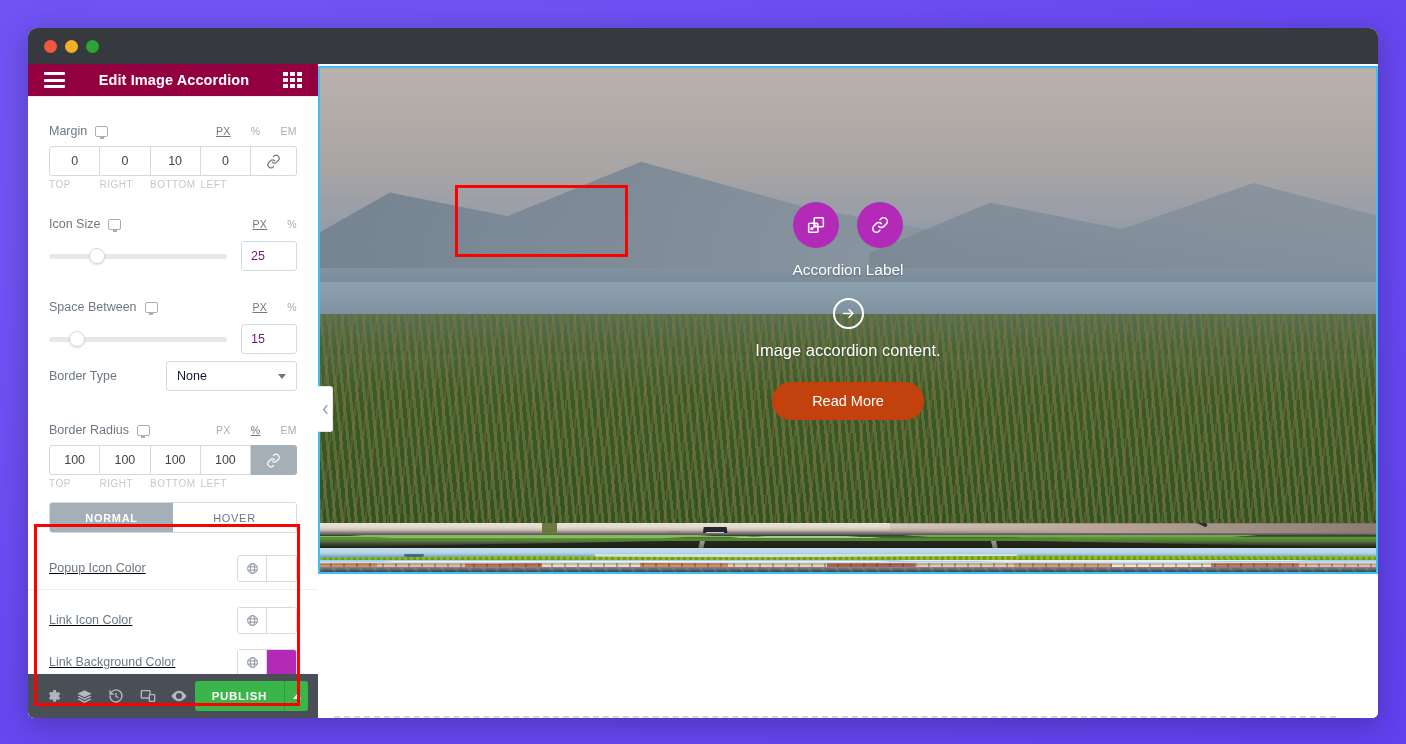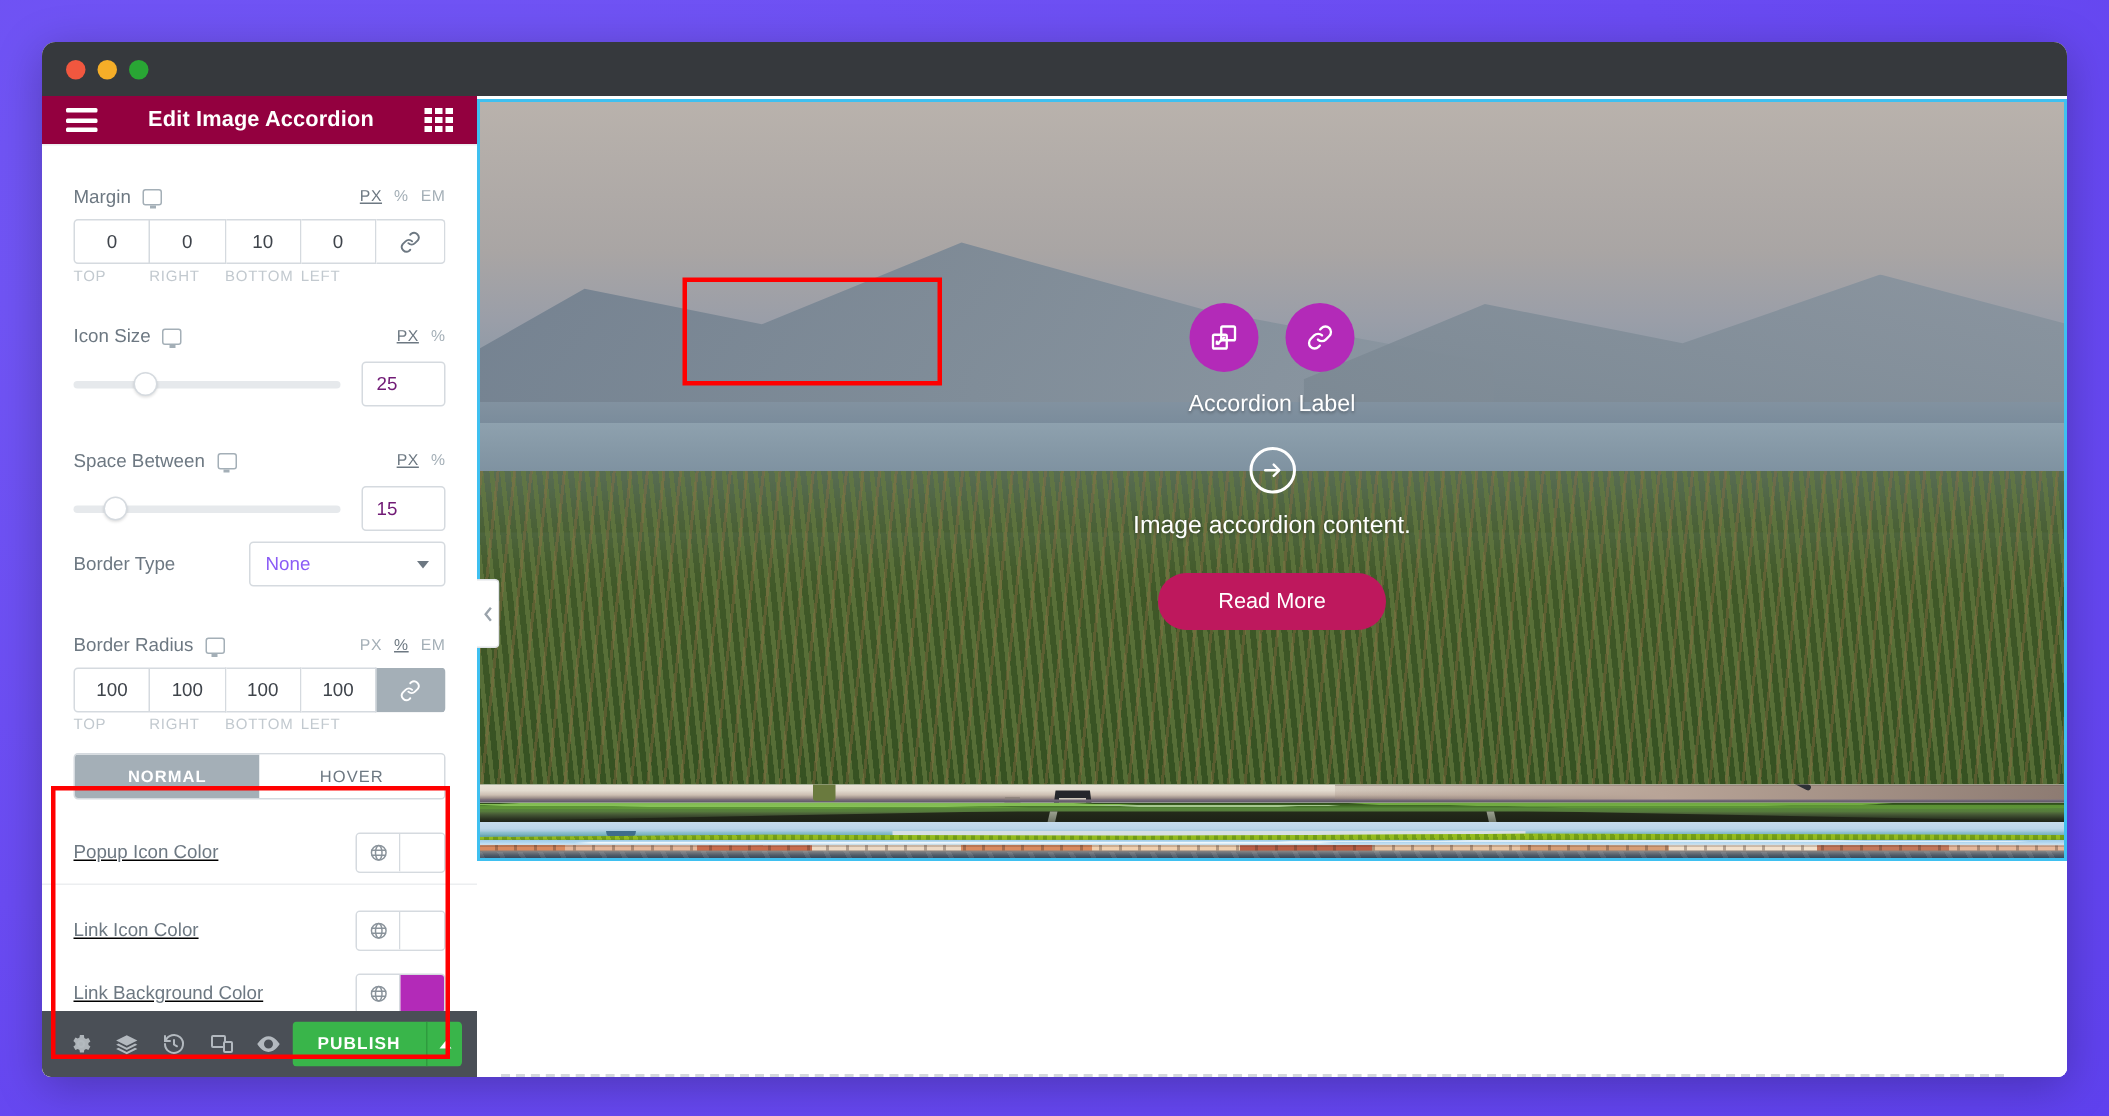--- a/index.html
+++ b/index.html
@@ -65,21 +65,21 @@
   }
   .row-label { font-size: 12.5px; color: #6d7882; }
   .monitor {
     width: 13px; height: 11px; border: 1.4px solid #a4afb7; border-radius: 2px;
     margin-left: 8px; position: relative; flex: none;
   }
   .monitor:after {
     content:""; position: absolute; left: 3.5px; bottom: -3.6px;
     width: 4px; height: 2.4px; background: #a4afb7;
   }
-  .units { margin-left: auto; display: flex; gap: 8px; font-size: 10.5px; color: #a4afb7; letter-spacing:.4px;}
+  .units { margin-left: auto; display: flex; gap: 20px; font-size: 10.5px; color: #a4afb7; letter-spacing:.4px;}
   .units span { cursor: pointer; }
   .units span.active { color: #6d7882; text-decoration: underline; }
 
   .dim-row { display: flex; }
   .dim-cell {
     flex: 1; height: 30px; border: 1px solid #d5dadf; border-left: none;
     display: flex; align-items: center; justify-content: center;
     font-size: 12.5px; color: #3f444b; background: #fff;
   }
   .dim-cell:first-child { border-left: 1px solid #d5dadf; border-radius: 3px 0 0 3px; }
@@ -108,21 +108,21 @@
     display: flex; align-items: center; padding-left: 9px;
     font-size: 12.5px; color: #701a75;
   }
 
   .select-row { display: flex; align-items: center; height: 40px; }
   .select-row .row-label { flex: none; }
   .sel {
     margin-left: auto; width: 131px; height: 30px;
     border: 1px solid #d5dadf; border-radius: 3px; background: #fff;
     display: flex; align-items: center; padding: 0 10px;
-    font-size: 12.5px; color: #8b5cf6; cursor: pointer;
+    font-size: 12.5px; color: #0f172a; cursor: pointer;
   }
   .caret {
     margin-left: auto; width: 0; height: 0;
     border-left: 4.5px solid transparent; border-right: 4.5px solid transparent;
     border-top: 5px solid #6d7882;
   }
 
   .tabs2 { display: flex; margin-top: 13px; border: 1px solid #d5dadf; border-radius: 3px; overflow: hidden; }
   .tabs2 div {
     flex: 1; height: 29px; display: flex; align-items: center; justify-content: center;
@@ -363,21 +363,21 @@
   }
   .acc-title {
     color: #fff; font-size: 29.5px; font-weight: bold; letter-spacing: -.2px;
     text-shadow: 0 1px 3px rgba(0,0,0,.35);
   }
   .acc-desc {
     color: #fff; font-size: 16.5px; margin-top: 12px;
     text-shadow: 0 1px 3px rgba(0,0,0,.35);
   }
   .read-more {
-    margin-top: 22px; background: #be185d; color: #fff; border: none;
+    margin-top: 22px; background: #c2410c; color: #fff; border: none;
     border-radius: 20px; padding: 11px 40px; font-size: 14.5px; cursor: pointer;
     font-family: "Liberation Sans", sans-serif;
   }
 
   
   .below { position: absolute; left: 0; right: 0; top: 512px; bottom: 0; background: #fff; }
   .dashed-box {
     position: absolute; left: 16px; right: 42px; top: 140px; height: 140px;
     border: 2px dashed #d4d8dd;
   }

